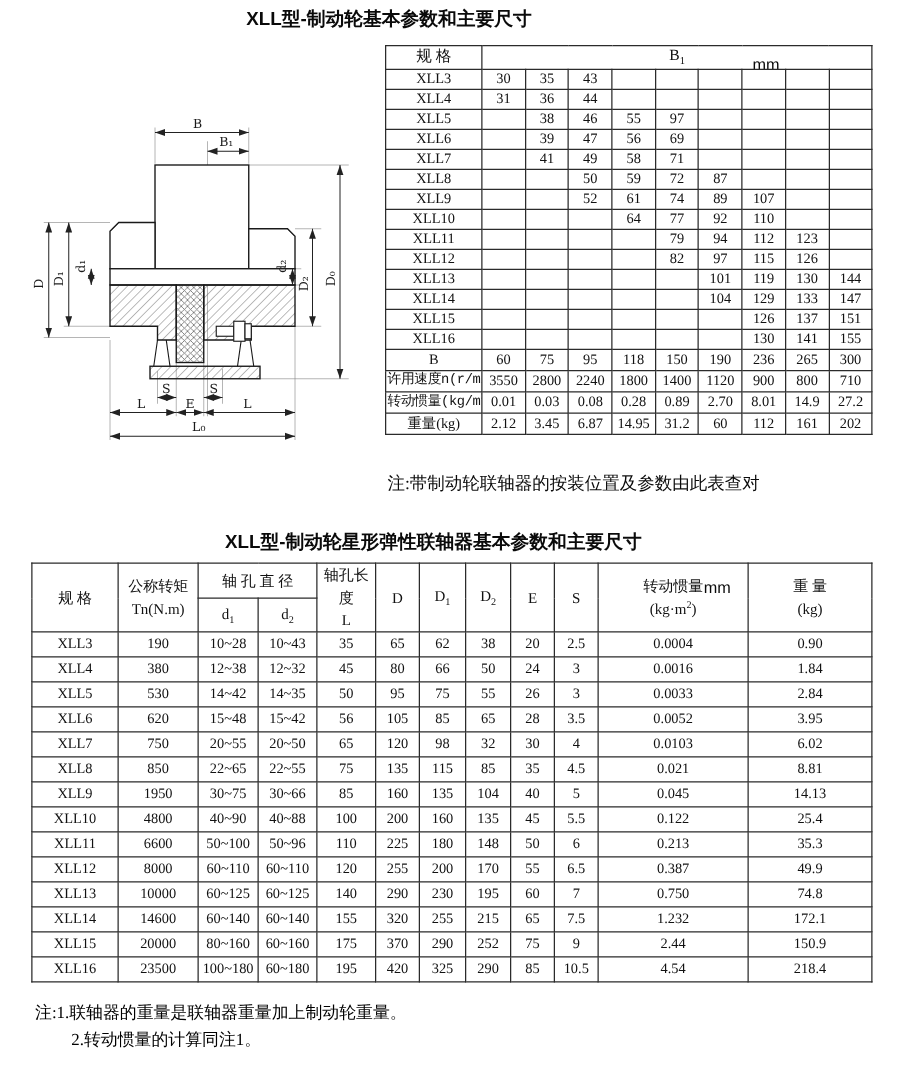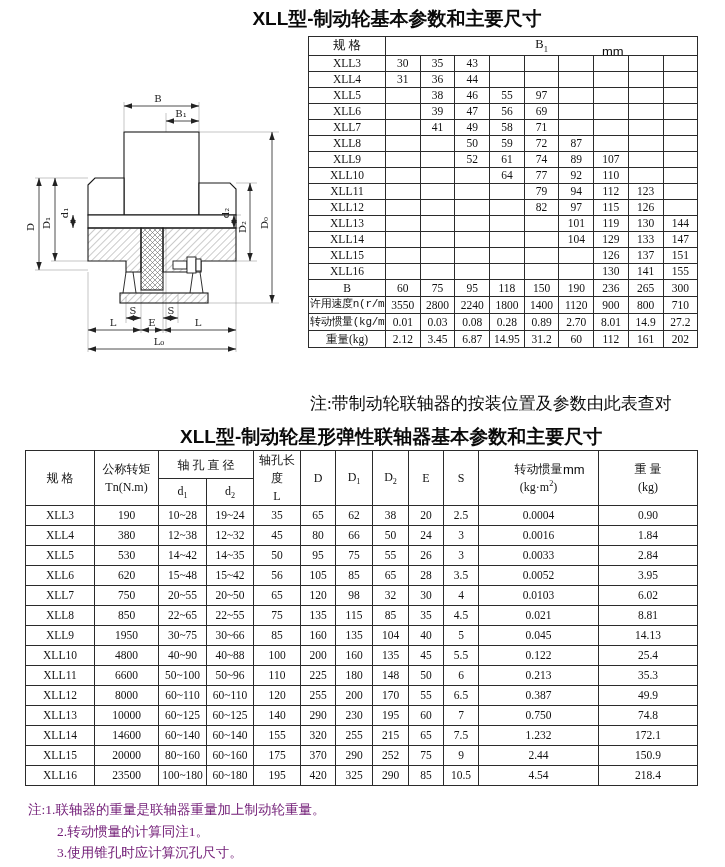--- a/index.html
+++ b/index.html
@@ -1,39 +1,39 @@
 <!DOCTYPE html>
 <html><head>
 <meta charset="utf-8">
 <style>
   html,body{margin:0;padding:0;background:#fff;}
   .page{position:relative;width:725px;height:867px;background:#ffffff;color:#111;
         font-family:"Liberation Serif","DejaVu Serif",serif;overflow:hidden;}
   .title{position:absolute;font-family:"Liberation Sans","DejaVu Sans",sans-serif;
-         font-weight:bold;font-size:19px;text-align:center;white-space:nowrap;color:#0a0a0a;}
+         font-weight:bold;font-size:15px;white-space:nowrap;color:#0a0a0a;}
   .unit{position:absolute;font-family:"Liberation Sans","DejaVu Sans",sans-serif;
         font-size:13px;color:#0a0a0a;margin-top:37px;}
   table{border-collapse:collapse;table-layout:fixed;}
   td,th{box-sizing:border-box;}
   
   #table1{position:absolute;left:308px;top:36px;width:390px;border:1.4px solid #1a1a1a;}
   #table1 td{border:1px solid #2b2b2b;text-align:center;vertical-align:middle;
              font-size:11.5px;height:16px;padding:0 1px;line-height:1.05;overflow:hidden;}
   #table1 tr.hdr td{height:19px;font-size:12.5px;}
   #table1 tr.param td{height:17px;}
   #table1 td.rl{font-size:11.5px;}
   #table1 td.rl.sm{font-size:11px;letter-spacing:-0.3px;white-space:nowrap;font-family:Liberation Mono, monospace;}
   
   #table2{position:absolute;left:25px;top:450px;width:672px;border:1.4px solid #1a1a1a;}
   #table2 th,#table2 td{border:1px solid #2b2b2b;text-align:center;vertical-align:middle;
              padding:0 1px;overflow:hidden;}
   #table2 thead th{font-size:12px;font-weight:normal;line-height:1.5;}
   #table2 tbody td{font-size:11.5px;height:20px;line-height:1.05;}
-  .note1{position:absolute;left:310px;top:392px;font-size:17px;white-space:nowrap;color:#0a0a0a;}
-  .footnotes{position:absolute;left:28px;top:799px;font-size:13.5px;line-height:21.5px;color:#701a75;}
+  .note1{position:absolute;left:310px;top:378px;font-size:14px;white-space:nowrap;color:#0a0a0a;}
+  .footnotes{position:absolute;left:28px;top:799px;font-size:13.5px;line-height:21.5px;color:#000000;}
   .footnotes .indent{padding-left:29px;}
   .drawing{position:absolute;left:25px;top:65px;width:280px;height:330px;}
   .drawing text{font-family:"DejaVu Serif","Liberation Serif",serif;font-size:10px;fill:#1a1a1a;}
   sub,sup{font-size:0.68em;}
 </style>
 </head>
 <body>
 
 <div class="page">
 
@@ -393,21 +393,21 @@
         <tr>
           <th style="height:20px">d<sub>1</sub></th>
           <th style="height:20px">d<sub>2</sub></th>
         </tr>
       </thead>
     <tbody id="t2body">
         <tr>
           <td class="rl">XLL3</td>
           <td class="">190</td>
           <td class="">10~28</td>
-          <td class="">19~24</td>
+          <td class="">10~43</td>
           <td class="">35</td>
           <td class="">65</td>
           <td class="">62</td>
           <td class="">38</td>
           <td class="">20</td>
           <td class="">2.5</td>
           <td class="">0.0004</td>
           <td class="">0.90</td>
         </tr>
         <tr>
@@ -591,16 +591,15 @@
           <td class="">10.5</td>
           <td class="">4.54</td>
           <td class="">218.4</td>
         </tr>
       </tbody>
   </table>
 
   <div class="footnotes">
     <div>注:1.联轴器的重量是联轴器重量加上制动轮重量。</div>
     <div class="indent">2.转动惯量的计算同注1。</div>
-    <div class="indent">3.使用锥孔时应计算沉孔尺寸。</div>
   </div>
 
 </div>
 
 </body></html>

